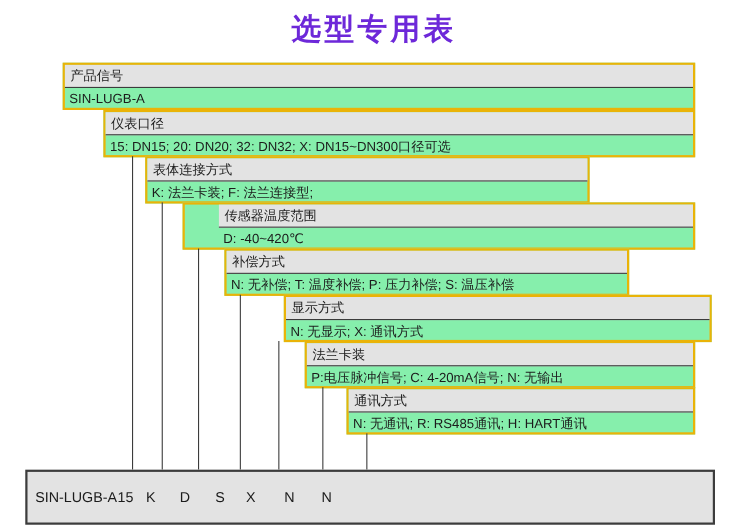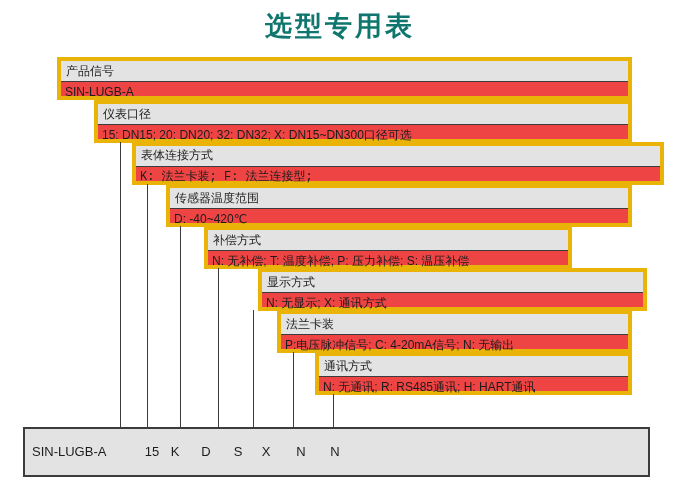--- a/index.html
+++ b/index.html
@@ -2,68 +2,68 @@
 <html><head>
 <meta charset="utf-8">
 <style>
   html,body{margin:0;padding:0;background:#fff;}
   #root{
     position:relative;width:680px;height:481px;background:#ffffff;overflow:hidden;
     font-family:"Liberation Sans","DejaVu Sans",sans-serif;color:#1c1c1c;
   }
   .title{
     position:absolute;left:0;top:8px;width:100%;text-align:center;
-    font-size:27px;font-weight:bold;letter-spacing:3px;color:#0f766e;
+    font-size:27px;font-weight:bold;letter-spacing:3px;color:#6d28d9;
   }
   .block{
     position:absolute;box-sizing:border-box;height:43px;
-    background:#ef4444;border:4px solid #eab308;
+    background:#86efac;border:2px solid #eab308;
   }
   .block .hdr{
     box-sizing:border-box;height:21px;background:#e3e3e3;
     border-bottom:1px solid #3c3c3c;padding:3px 0 0 5px;
     font-size:12px;line-height:15px;white-space:nowrap;overflow:hidden;
   }
   .block .val{
     box-sizing:border-box;height:20px;padding:3px 0 0 4px;
     font-size:12px;line-height:15px;white-space:nowrap;overflow:hidden;
   }
   .vline{position:absolute;width:1px;background:#3c3c3c;}
   .bottom{
     position:absolute;left:23px;top:427px;width:627px;height:50px;
     box-sizing:border-box;background:#e3e3e3;border:2px solid #3c3c3c;
   }
   .model{position:absolute;left:7px;top:15px;font-size:13px;white-space:nowrap;}
-  .code{position:absolute;top:15px;font-size:13px;transform:translateX(-50%);margin-left:38px;}
+  .code{position:absolute;top:15px;font-size:13px;transform:translateX(-50%);}
   .desc{position:absolute;left:334px;top:4px;font-size:12px;line-height:15px;white-space:nowrap;}
   .desc div{height:15px;}
 </style>
 </head>
 <body>
 
 <div id="root">
 
   <div class="title">选型专用表</div>
 
   <div class="block" style="left:57px;top:57px;width:575px;">
     <div class="hdr">产品信号</div>
     <div class="val">SIN-LUGB-A</div>
   </div>
 
   <div class="block" style="left:94px;top:100px;width:538px;">
     <div class="hdr">仪表口径</div>
     <div class="val">15: DN15; 20: DN20; 32: DN32; X: DN15~DN300口径可选</div>
   </div>
 
-  <div class="block" style="left:132px;top:142px;width:532px;font-family:Liberation Mono, monospace;">
+  <div class="block" style="left:132px;top:142px;width:404px;">
     <div class="hdr">表体连接方式</div>
     <div class="val">K: 法兰卡装; F: 法兰连接型;</div>
   </div>
 
-  <div class="block" style="left:166px;top:184px;width:466px;">
+  <div class="block" style="left:166px;top:184px;width:466px;padding-left:31px;">
     <div class="hdr">传感器温度范围</div>
     <div class="val">D: -40~420℃</div>
   </div>
 
   <div class="block" style="left:204px;top:226px;width:368px;">
     <div class="hdr">补偿方式</div>
     <div class="val">N: 无补偿; T: 温度补偿; P: 压力补偿; S: 温压补偿</div>
   </div>
 
   <div class="block" style="left:258px;top:268px;width:389px;">

